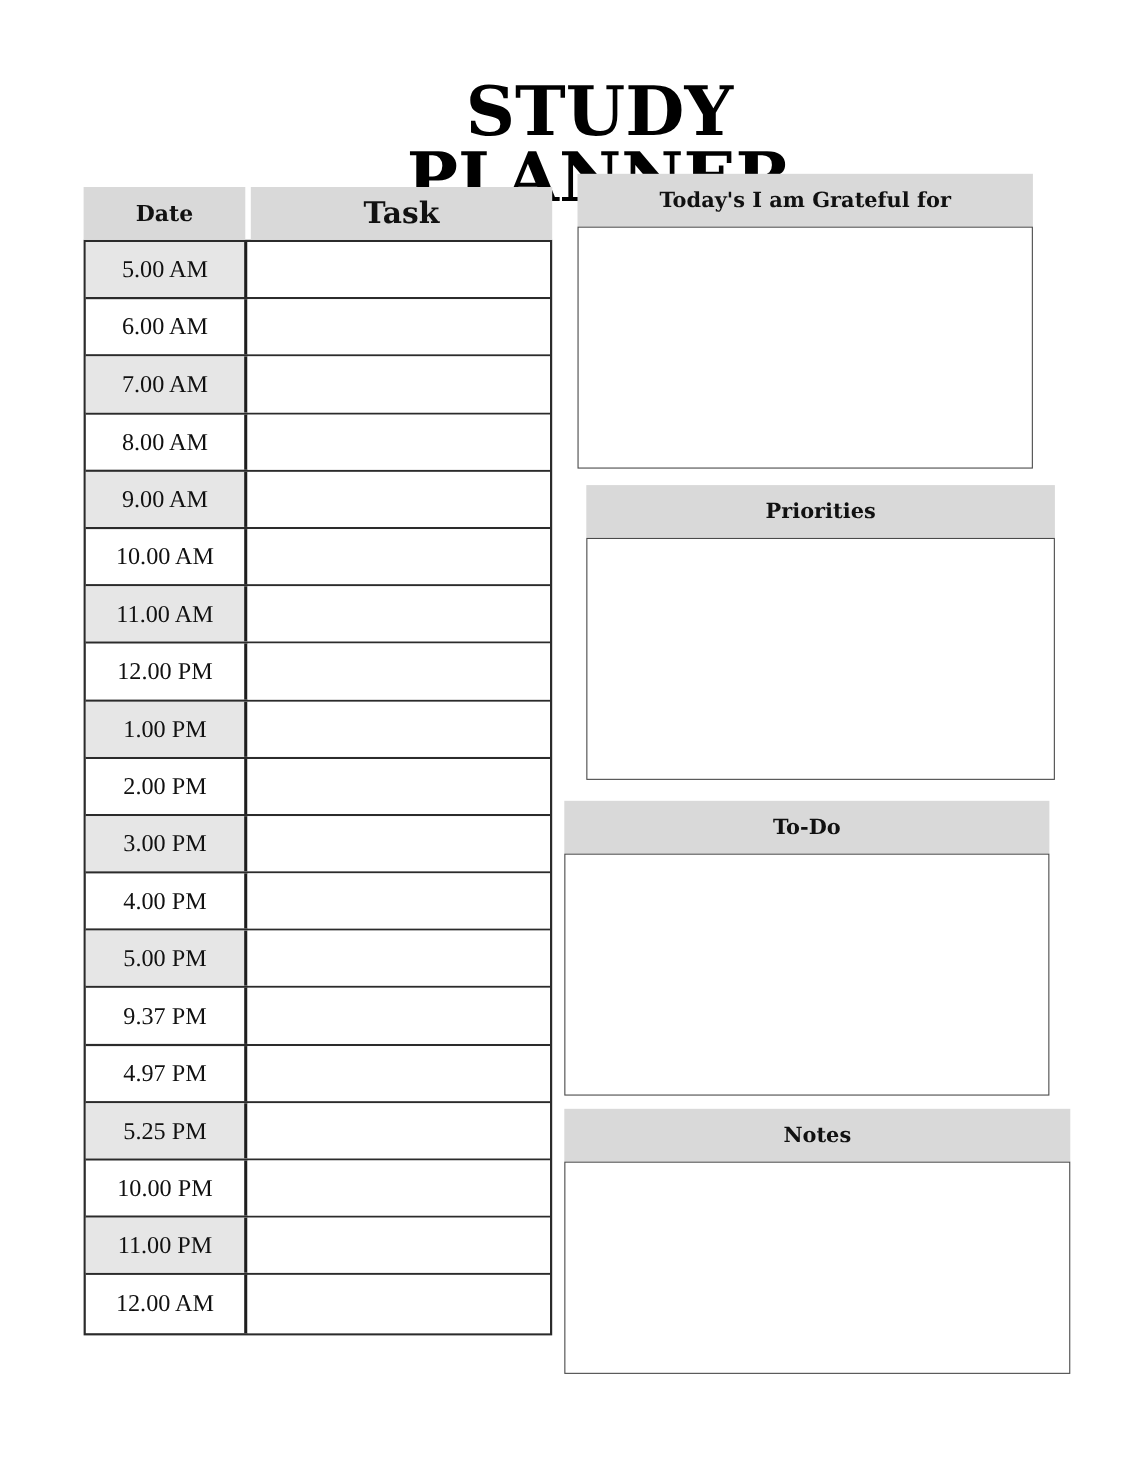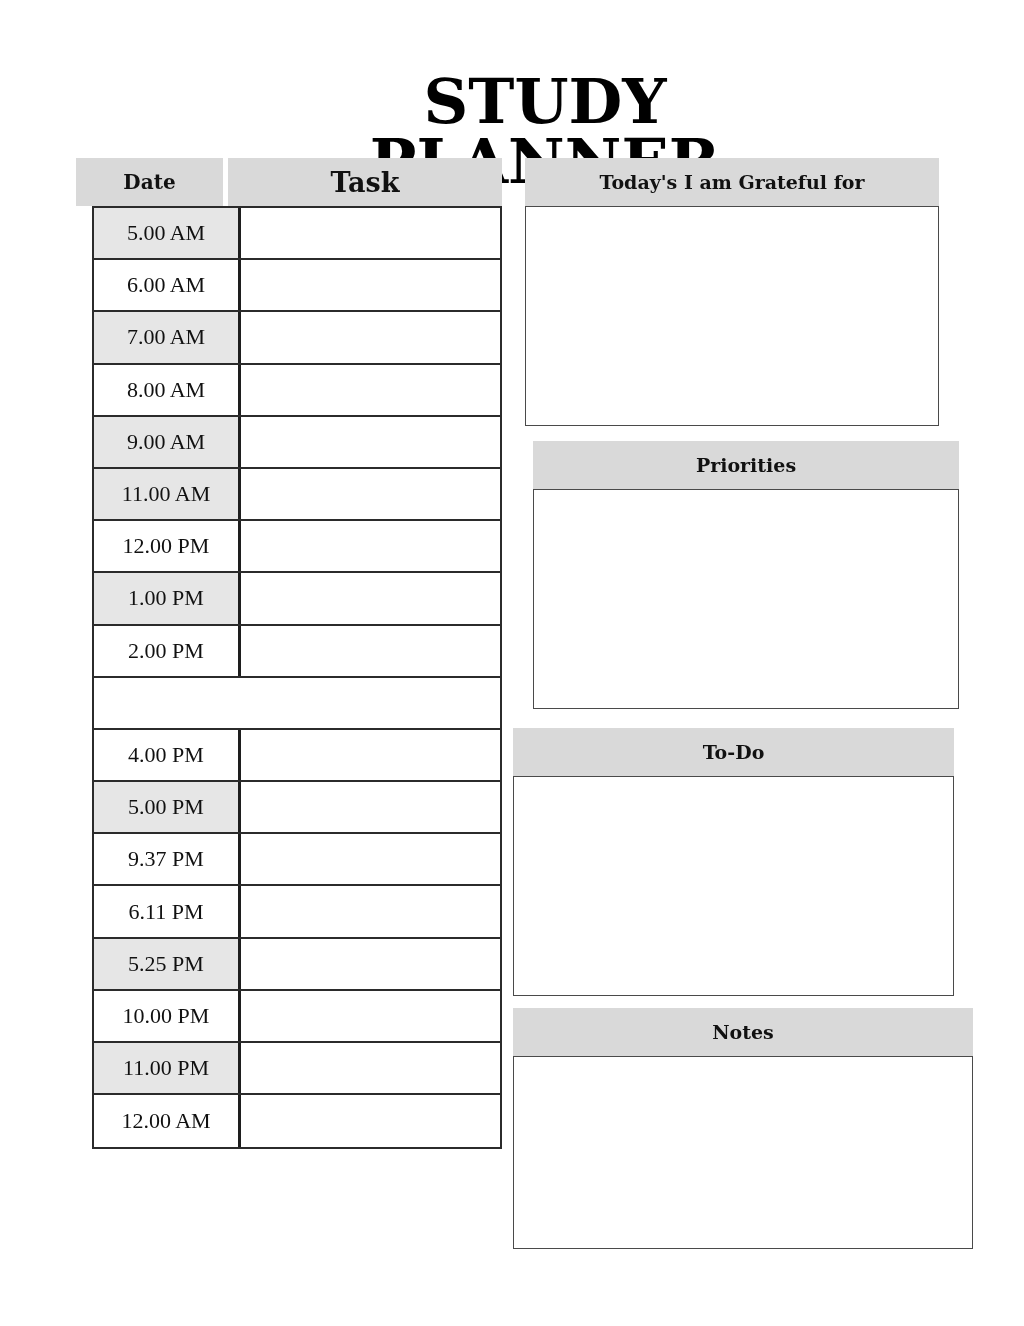--- a/index.html
+++ b/index.html
@@ -8,24 +8,24 @@
 
     .page-title {
       position: absolute; left: 280px; top: 72px; width: 530px;
       text-align: center; font-family: "DejaVu Serif", serif;
       font-weight: bold; font-size: 62px; letter-spacing: 0px; color: #000;
       line-height: 60px;
     }
 
     
     .schedule { position: absolute; left: 76px; top: 158px; width: 426px; }
-    .sched-head { display: flex; height: 48px; }
+    .sched-head { display: flex; height: 48px; margin-top: 12px; }
     .sched-head .h-date { width: 147px; background: #d9d9d9; display: flex; align-items: center; justify-content: center; font-weight: bold; font-size: 20px; }
     .sched-head .h-task { margin-left: 5px; flex: 1; background: #d9d9d9; display: flex; align-items: center; justify-content: center; font-weight: bold; font-size: 27px; }
-    .sched-body { border: 2px solid #2b2b2b; border-top: 2px solid #2b2b2b; margin-left: 16px; }
+    .sched-body { border: 2px solid #2b2b2b; border-top: 2px solid #2b2b2b; }
     .row { display: flex; height: 52.2px; border-bottom: 2px solid #2b2b2b; }
     .row:last-child { border-bottom: none; }
     .row .time { width: 147px; border-right: 3px solid #1e1e1e; display: flex; align-items: center; justify-content: center; font-size: 20px; font-family: "Liberation Serif", "DejaVu Serif", serif; font-size: 22px; }
     .row.shaded .time { background: #e6e6e6; }
     .row .task { flex: 1; background: #fff; }
 
     
     .panel { position: absolute; left: 513px; width: 426px; }
     .panel-head { height: 48px; background: #d9d9d9; display: flex; align-items: center; justify-content: center; font-weight: bold; font-size: 19px; }
     .panel-box { border: 1.5px solid #4a4a4a; background: #fff; }
@@ -54,53 +54,58 @@
         <div class="task"></div>
       </div>
     <div class="row">
         <div class="time">8.00 AM</div>
         <div class="task"></div>
       </div>
     <div class="row shaded">
         <div class="time">9.00 AM</div>
         <div class="task"></div>
       </div>
+    <div class="row">
+        <div class="time">10.00 AM</div>
+        <div class="task"></div>
+      </div>
     <div class="row shaded">
         <div class="time">11.00 AM</div>
         <div class="task"></div>
       </div>
     <div class="row">
         <div class="time">12.00 PM</div>
         <div class="task"></div>
       </div>
     <div class="row shaded">
         <div class="time">1.00 PM</div>
         <div class="task"></div>
       </div>
     <div class="row">
         <div class="time">2.00 PM</div>
         <div class="task"></div>
       </div>
     <div class="row shaded">
+        <div class="time">3.00 PM</div>
         <div class="task"></div>
       </div>
     <div class="row">
         <div class="time">4.00 PM</div>
         <div class="task"></div>
       </div>
     <div class="row shaded">
         <div class="time">5.00 PM</div>
         <div class="task"></div>
       </div>
     <div class="row">
         <div class="time">9.37 PM</div>
         <div class="task"></div>
       </div>
     <div class="row">
-        <div class="time">6.11 PM</div>
+        <div class="time">4.97 PM</div>
         <div class="task"></div>
       </div>
     <div class="row shaded">
         <div class="time">5.25 PM</div>
         <div class="task"></div>
       </div>
     <div class="row">
         <div class="time">10.00 PM</div>
         <div class="task"></div>
       </div>

